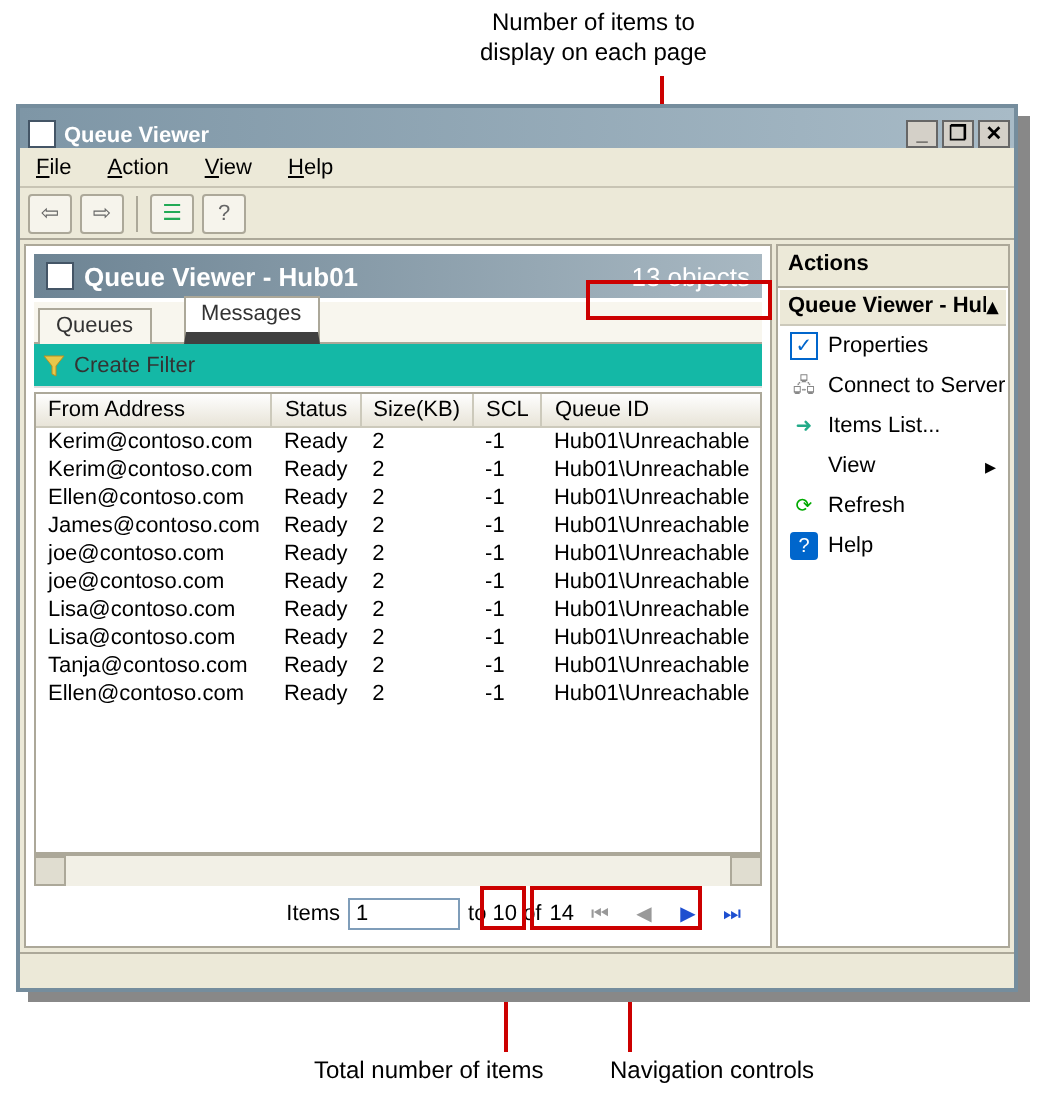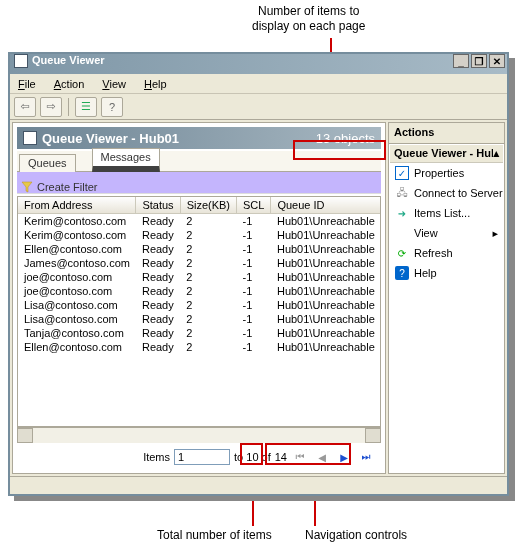--- a/index.html
+++ b/index.html
@@ -16,21 +16,20 @@
     height: 550px;
     background: #fff;
   }
   .callout-top {
     position: absolute;
     top: 4px;
     left: 240px;
     text-align: center;
     font-size: 12px;
     line-height: 1.25;
-    margin-left: 12px;
   }
   .callout-line-top {
     position: absolute;
     top: 38px;
     left: 330px;
     width: 2px;
     height: 105px;
     background: #c00;
   }
   .callout-bottom-left {
@@ -84,21 +83,21 @@
     border: 2px solid #758d9d;
     background: #ece9d8;
     display: flex;
     flex-direction: column;
   }
   
   .titlebar {
     height: 20px;
     background: linear-gradient(to right, #7e96a6, #a8bbc7);
     display: flex;
-    align-items: flex-start;
+    align-items: flex-end;
     padding: 0 2px 0 4px;
     color: #fff;
     font-weight: bold;
   }
   .titlebar .icon {
     width: 14px; height: 14px; margin-right: 4px;
     background: #fff; border: 1px solid #456;
   }
   .titlebar .spacer { flex: 1; }
   .titlebtn {
@@ -191,23 +190,23 @@
     color: #333;
   }
   .tab.active {
     background: #fff;
     border-bottom: 6px solid #404040;
     top: 1px;
     z-index: 2;
   }
   .filter-bar {
     height: 22px;
-    background: #c4b5fd;
-    display: flex;
-    align-items: flex-end;
+    background: #14b8a6;
+    display: flex;
+    align-items: center;
     padding: 0 4px;
     gap: 4px;
     border-bottom: 1px solid #ddd;
   }
   .funnel {
     width: 12px; height: 12px;
   }
   .grid {
     flex: 1;
     overflow: auto;

